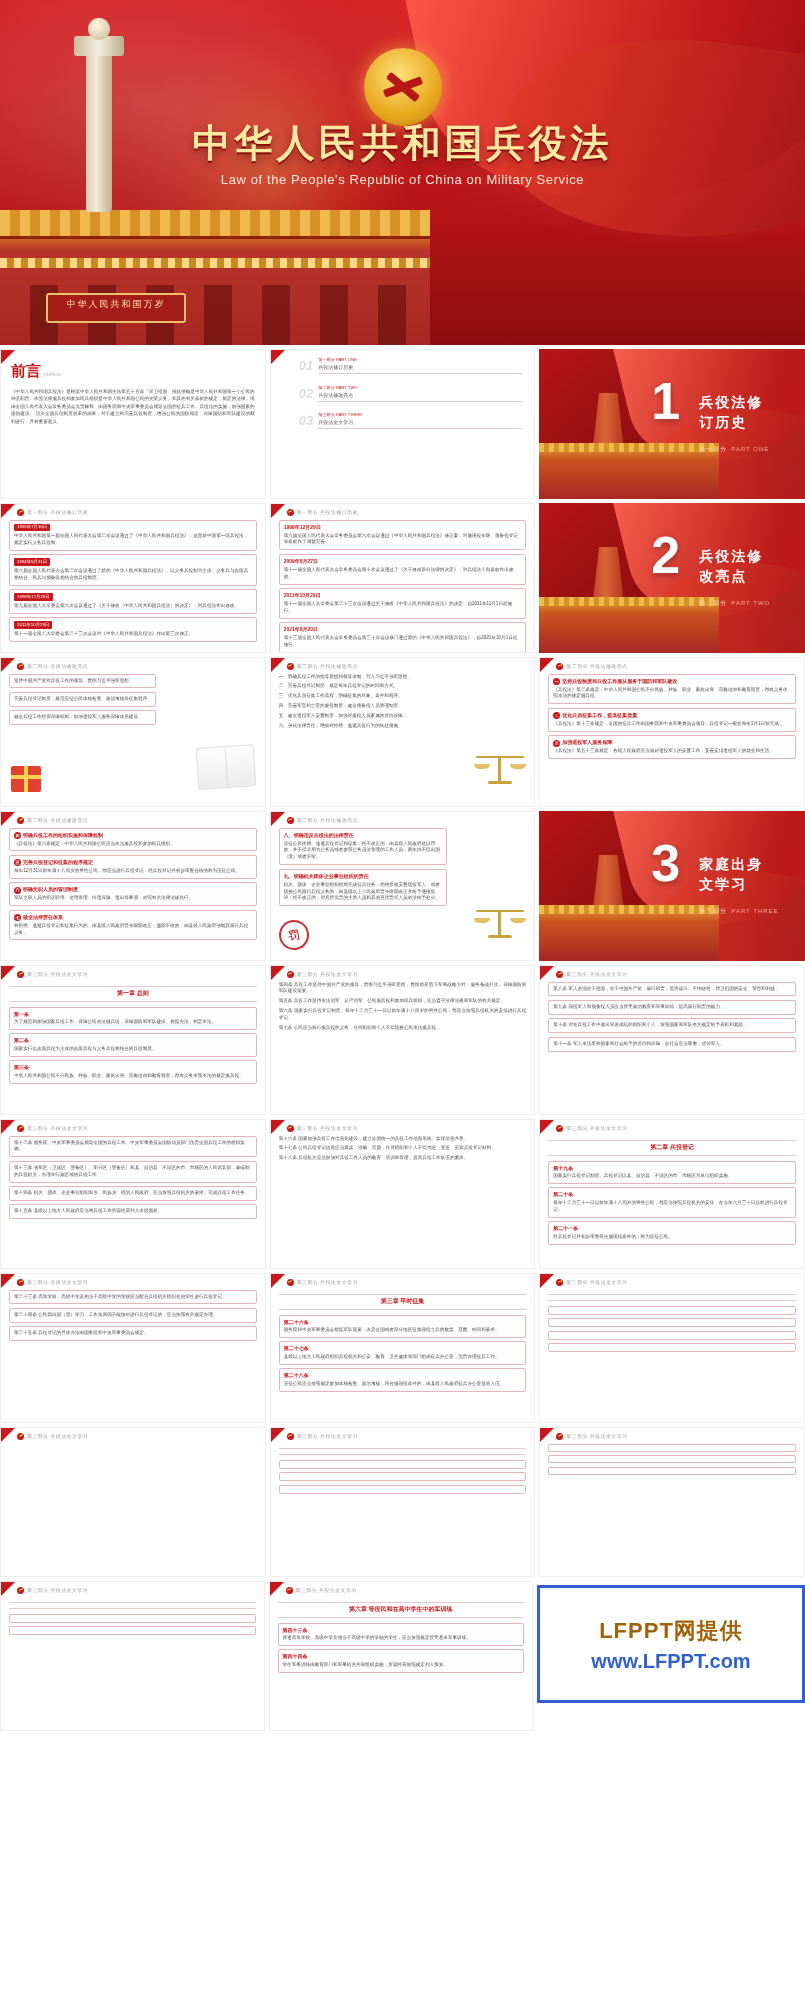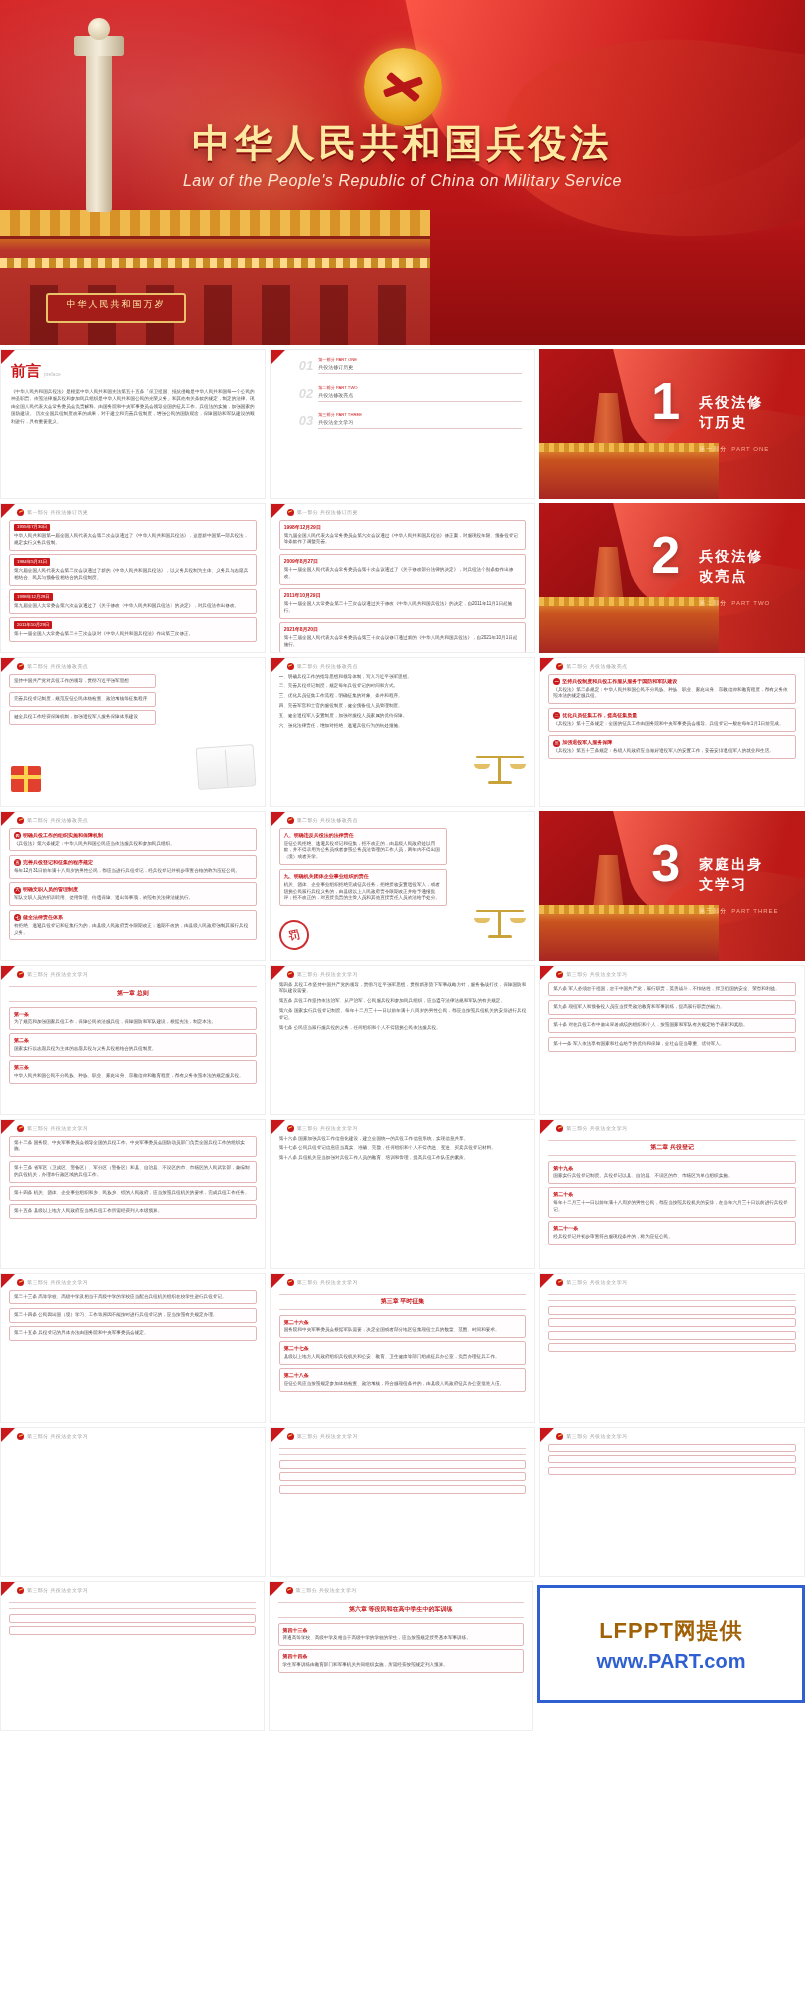--- a/index.html
+++ b/index.html
@@ -108,21 +108,21 @@
     width:38px; height:8px; background:#b81717; border-radius:2px;
   }
   .cover-title {
     position:absolute; left:0; right:0; top:118px; text-align:center;
     font-size:38px; font-weight:bold; letter-spacing:4px;
     color:#ffe9a0;
     text-shadow: 0 2px 0 #8a0d0d, 0 4px 10px rgba(0,0,0,.35);
   }
   .cover-sub {
     position:absolute; left:0; right:0; top:172px; text-align:center;
-    font-size:16px; color:#ffe6d2; letter-spacing:.6px;font-style:italic;
+    font-size:13px; color:#ffe6d2; letter-spacing:.6px;
   }
   .cover-meta {
     position:absolute; left:0; right:0; top:206px;
     display:flex; justify-content:center; align-items:center; gap:16px;
   }
   .pill {
     border:1px solid #ffd9a0; border-radius:14px; padding:4px 16px;
     color:#ffe9c4; font-size:11px; letter-spacing:1px;
     background: rgba(160,16,16,.35);
   }
@@ -835,17 +835,17 @@
           </div>
         <div class="box">
             <span class="artnum">第四十四条</span>
             <div>学生军事训练由教育部门和军事机关共同组织实施，所需经费按照规定列入预算。</div>
           </div>
       </div>
     </div>
 
     <div class="watermark">
       <div class="w1">LFPPT网提供</div>
-      <div class="w2">www.PART.com</div>
+      <div class="w2">www.LFPPT.com</div>
     </div>
 
   </div>
 </div>
 
 </body></html>

